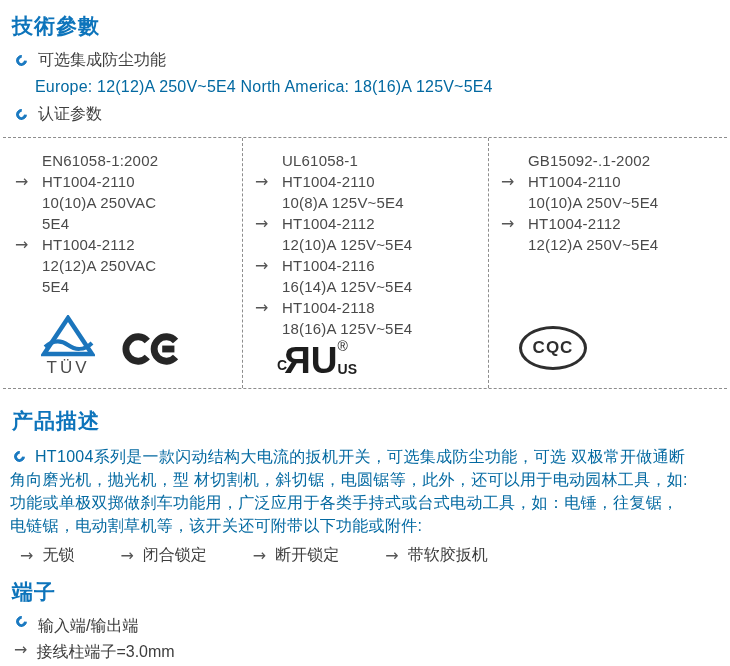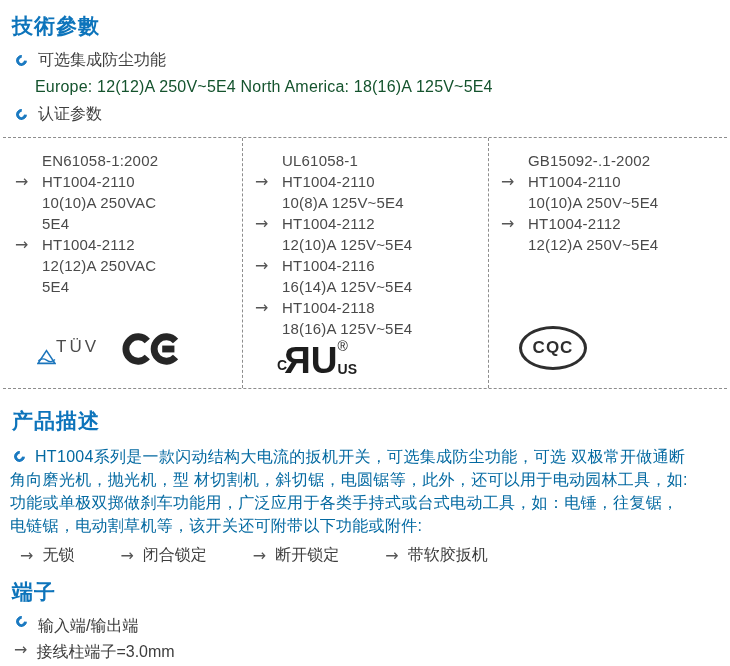--- a/index.html
+++ b/index.html
@@ -21,21 +21,21 @@
     flex:0 0 auto; width:11px; height:11px;
     border:3px solid #1b7ac1; border-radius:50%;
     border-top-color:transparent; transform:rotate(48deg);
     display:inline-block;
   }
   .bullet-line {
     display:flex; align-items:center; margin:0 0 7px 16px; gap:11px;
     font-size:16px; color:#3f3f3f;
   }
   .sub-line {
-    margin:0 0 8px 35px; font-size:16px; color:#14532d; letter-spacing:0.2px;
+    margin:0 0 8px 35px; font-size:16px; color:#0369a1; letter-spacing:0.2px;
   }
 
   
   .cert-table {
     margin-top:12px; width:724px; margin-left:3px;
     height:252px;
     border-top:1px dashed #8d8d8d; border-bottom:1px dashed #8d8d8d;
     display:grid; grid-template-columns:240px 246px 1fr;
   }
   .col { padding:12px 0 8px 12px; display:flex; flex-direction:column; }
@@ -51,21 +51,21 @@
     font-family:"DejaVu Sans",sans-serif;
   }
   .feat .arw, .t-item .arw { width:auto; margin-right:9px; }
 
   
   .logos { margin-top:auto; display:flex; align-items:flex-end; }
   .logos.c1 { gap:22px; padding-left:22px; padding-bottom:2px; }
   .logos.c2 { padding-left:22px; padding-bottom:4px; }
   .logos.c3 { padding-left:18px; padding-bottom:10px; }
 
-  .tuv-block { display:flex; flex-direction:row; width:62px; }
+  .tuv-block { display:flex; flex-direction:column; align-items:center; width:62px; }
   .tuv-label { font-size:17px; color:#4c4c4c; letter-spacing:3px; margin-top:1px; }
 
   .ce-svg { margin-bottom:10px; }
 
   .ul-mark { display:flex; align-items:flex-end; color:#1d1d1d; }
   .ul-c { font-size:14px; font-weight:bold; margin:0 0 3px 0; }
   .ul-letters { font-size:37px; font-weight:900; letter-spacing:-3px; line-height:0.82; }
   .ul-flip { display:inline-block; transform:scaleX(-1); }
   .ul-right { display:flex; flex-direction:column; align-items:flex-start; margin-left:3px; }
   .ul-reg { font-size:14px; line-height:1; }

